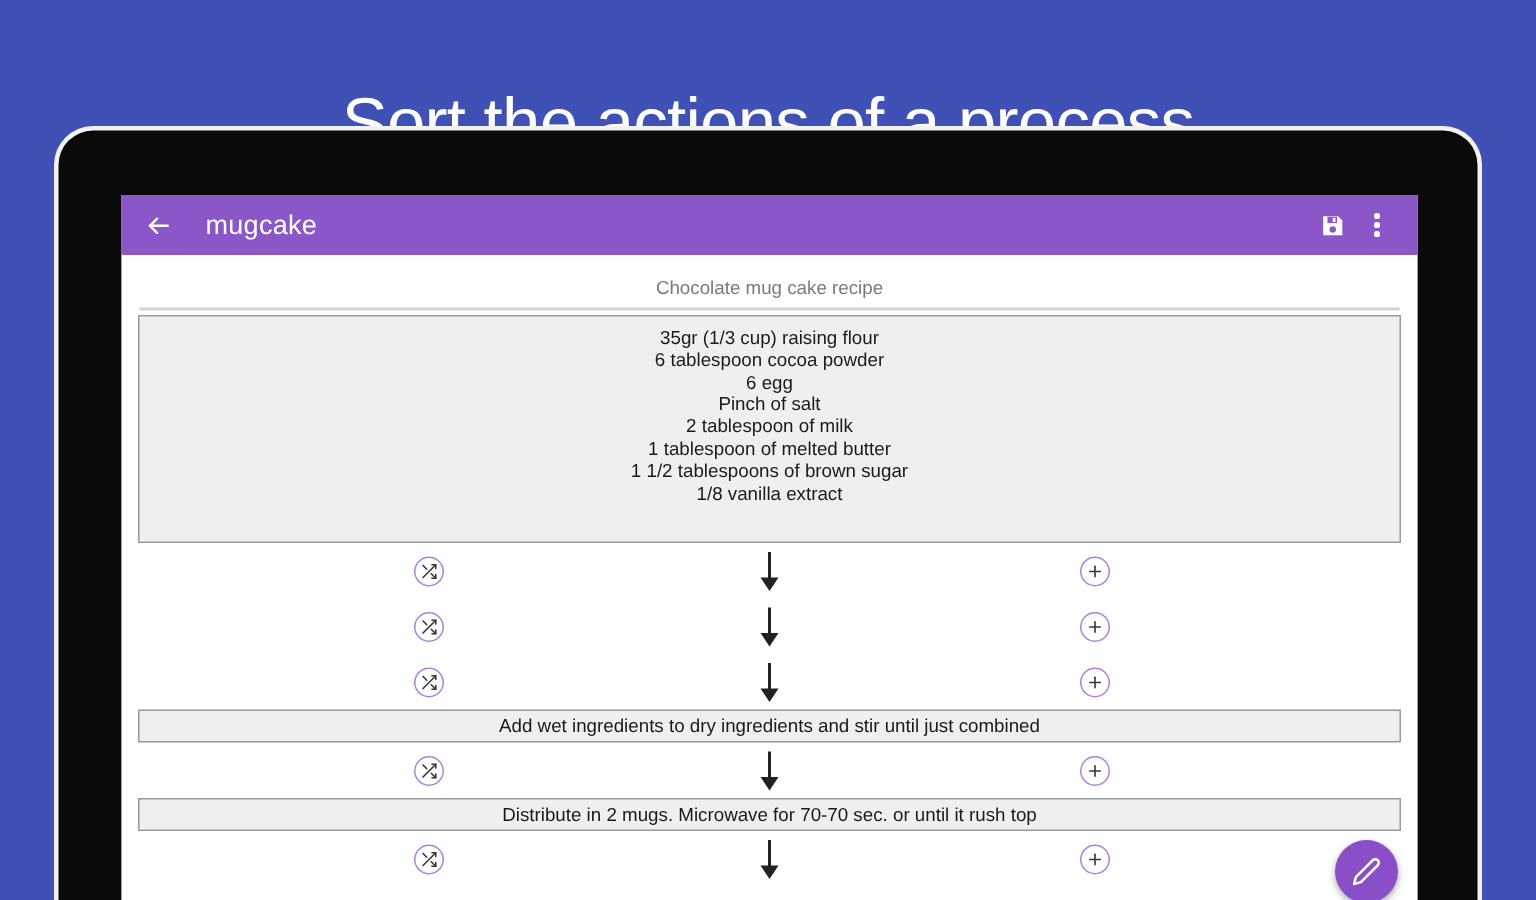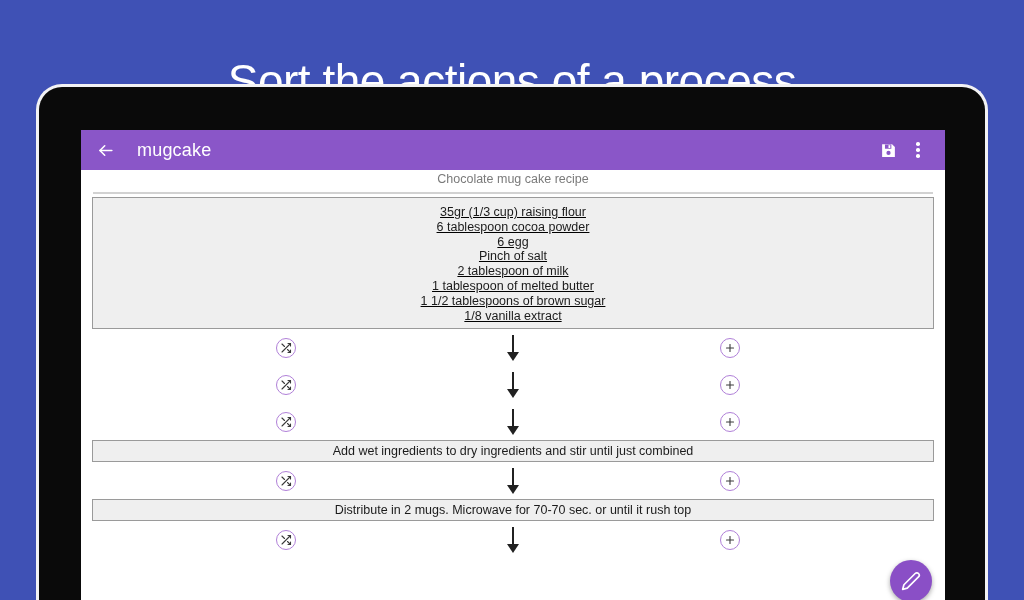--- a/index.html
+++ b/index.html
@@ -78,34 +78,33 @@
     padding: 0 11px;
     background: #fff;
     height: 433px;
     position: relative;
   }
 
   .recipe-title {
     text-align: center;
     font-size: 12.5px;
     color: #7a7a7a;
-    padding: 2px 0 6px;
+    padding: 15px 0 6px;
   }
   .title-divider {
     height: 2px;
     background: #d2d2d2;
     margin: 0 1px 3px 1px;
   }
 
   .ingredients {
     border: 1px solid #9a9a9a;
     background: #efefef;
-    padding: 7px 8px 5px;
+    padding: 7px 8px 25px;
     text-align: center;
-    text-decoration: underline;
   }
   .ingredients div {
     font-size: 12.5px;
     color: #1b1b1b;
     line-height: 14.8px;
   }
 
   
   .connector {
     height: 37px;

